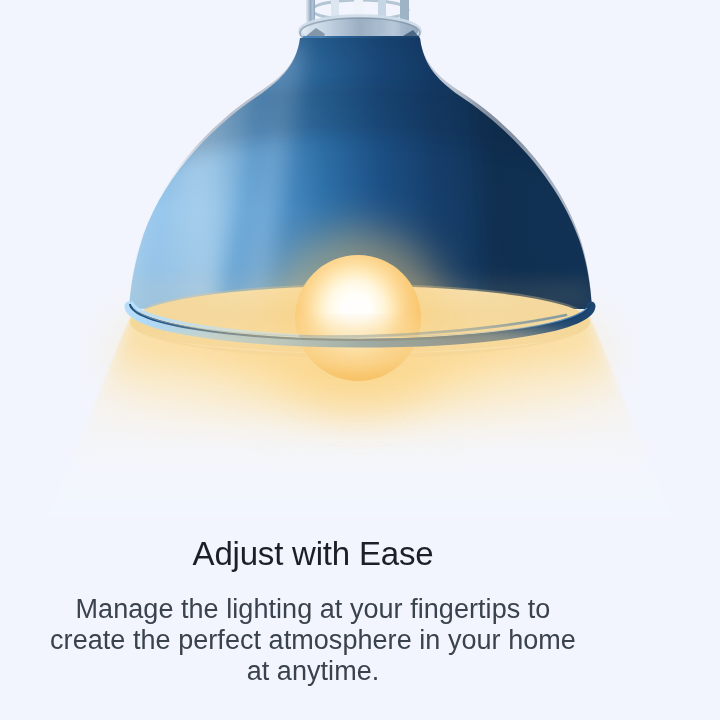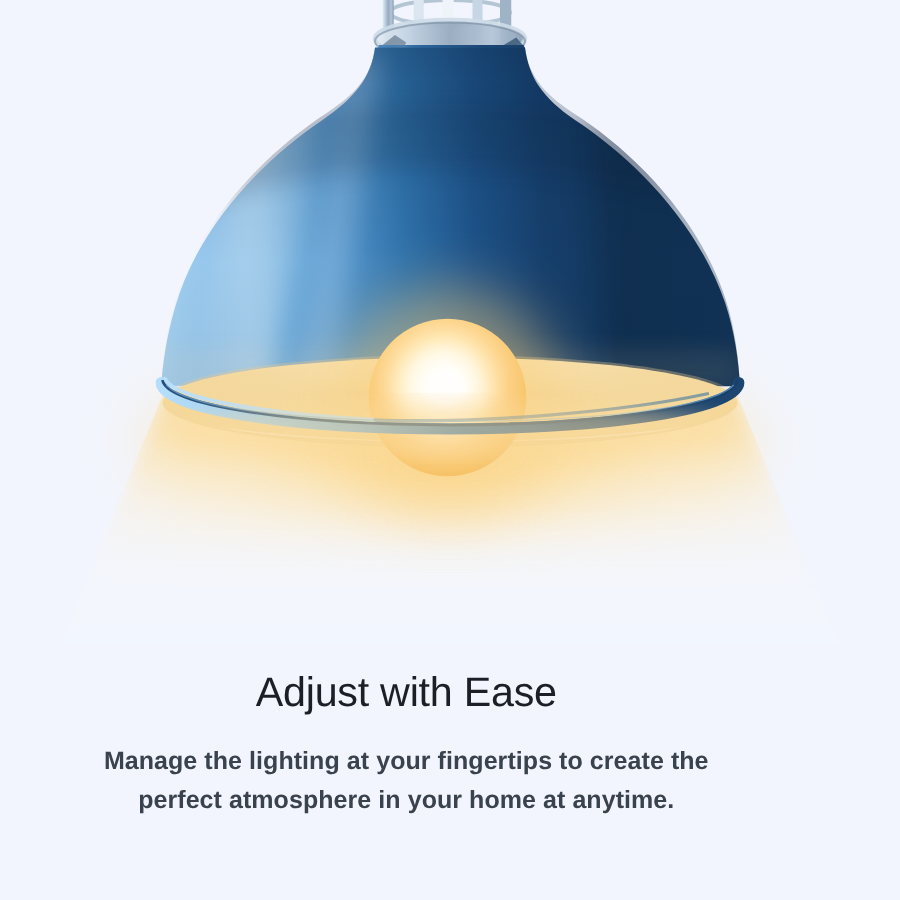--- a/index.html
+++ b/index.html
@@ -9,37 +9,37 @@
     background:#f2f5fd;
   }
   #stage{position:relative;width:720px;height:720px;background:#f2f5fd;overflow:hidden;}
 
   
   #art{position:absolute;left:0;top:0;width:720px;height:540px;}
   #art svg{display:block;width:720px;height:540px;}
 
   
   #caption{
-    position:absolute;left:14px;top:532px;width:622px;
+    position:absolute;left:2px;top:532px;width:622px;
     text-align:center;
   }
   #headline{
     font-size:33px;
     line-height:44px;
     font-weight:400;
     letter-spacing:-0.2px;
     color:#1c2026;
     margin:0;
   }
   #subcopy{
     margin:18px auto 0 auto;
     width:530px;
-    font-size:20px;
+    font-size:27px;
     line-height:31px;
-    font-weight:700;
+    font-weight:400;
     color:#3a424d;
     letter-spacing:0.05px;
   }
 </style>
 </head>
 <body style="background: rgb(242, 245, 253);">
 
 <div id="stage" style="background: rgb(242, 245, 253);">
 
   <div id="art">

